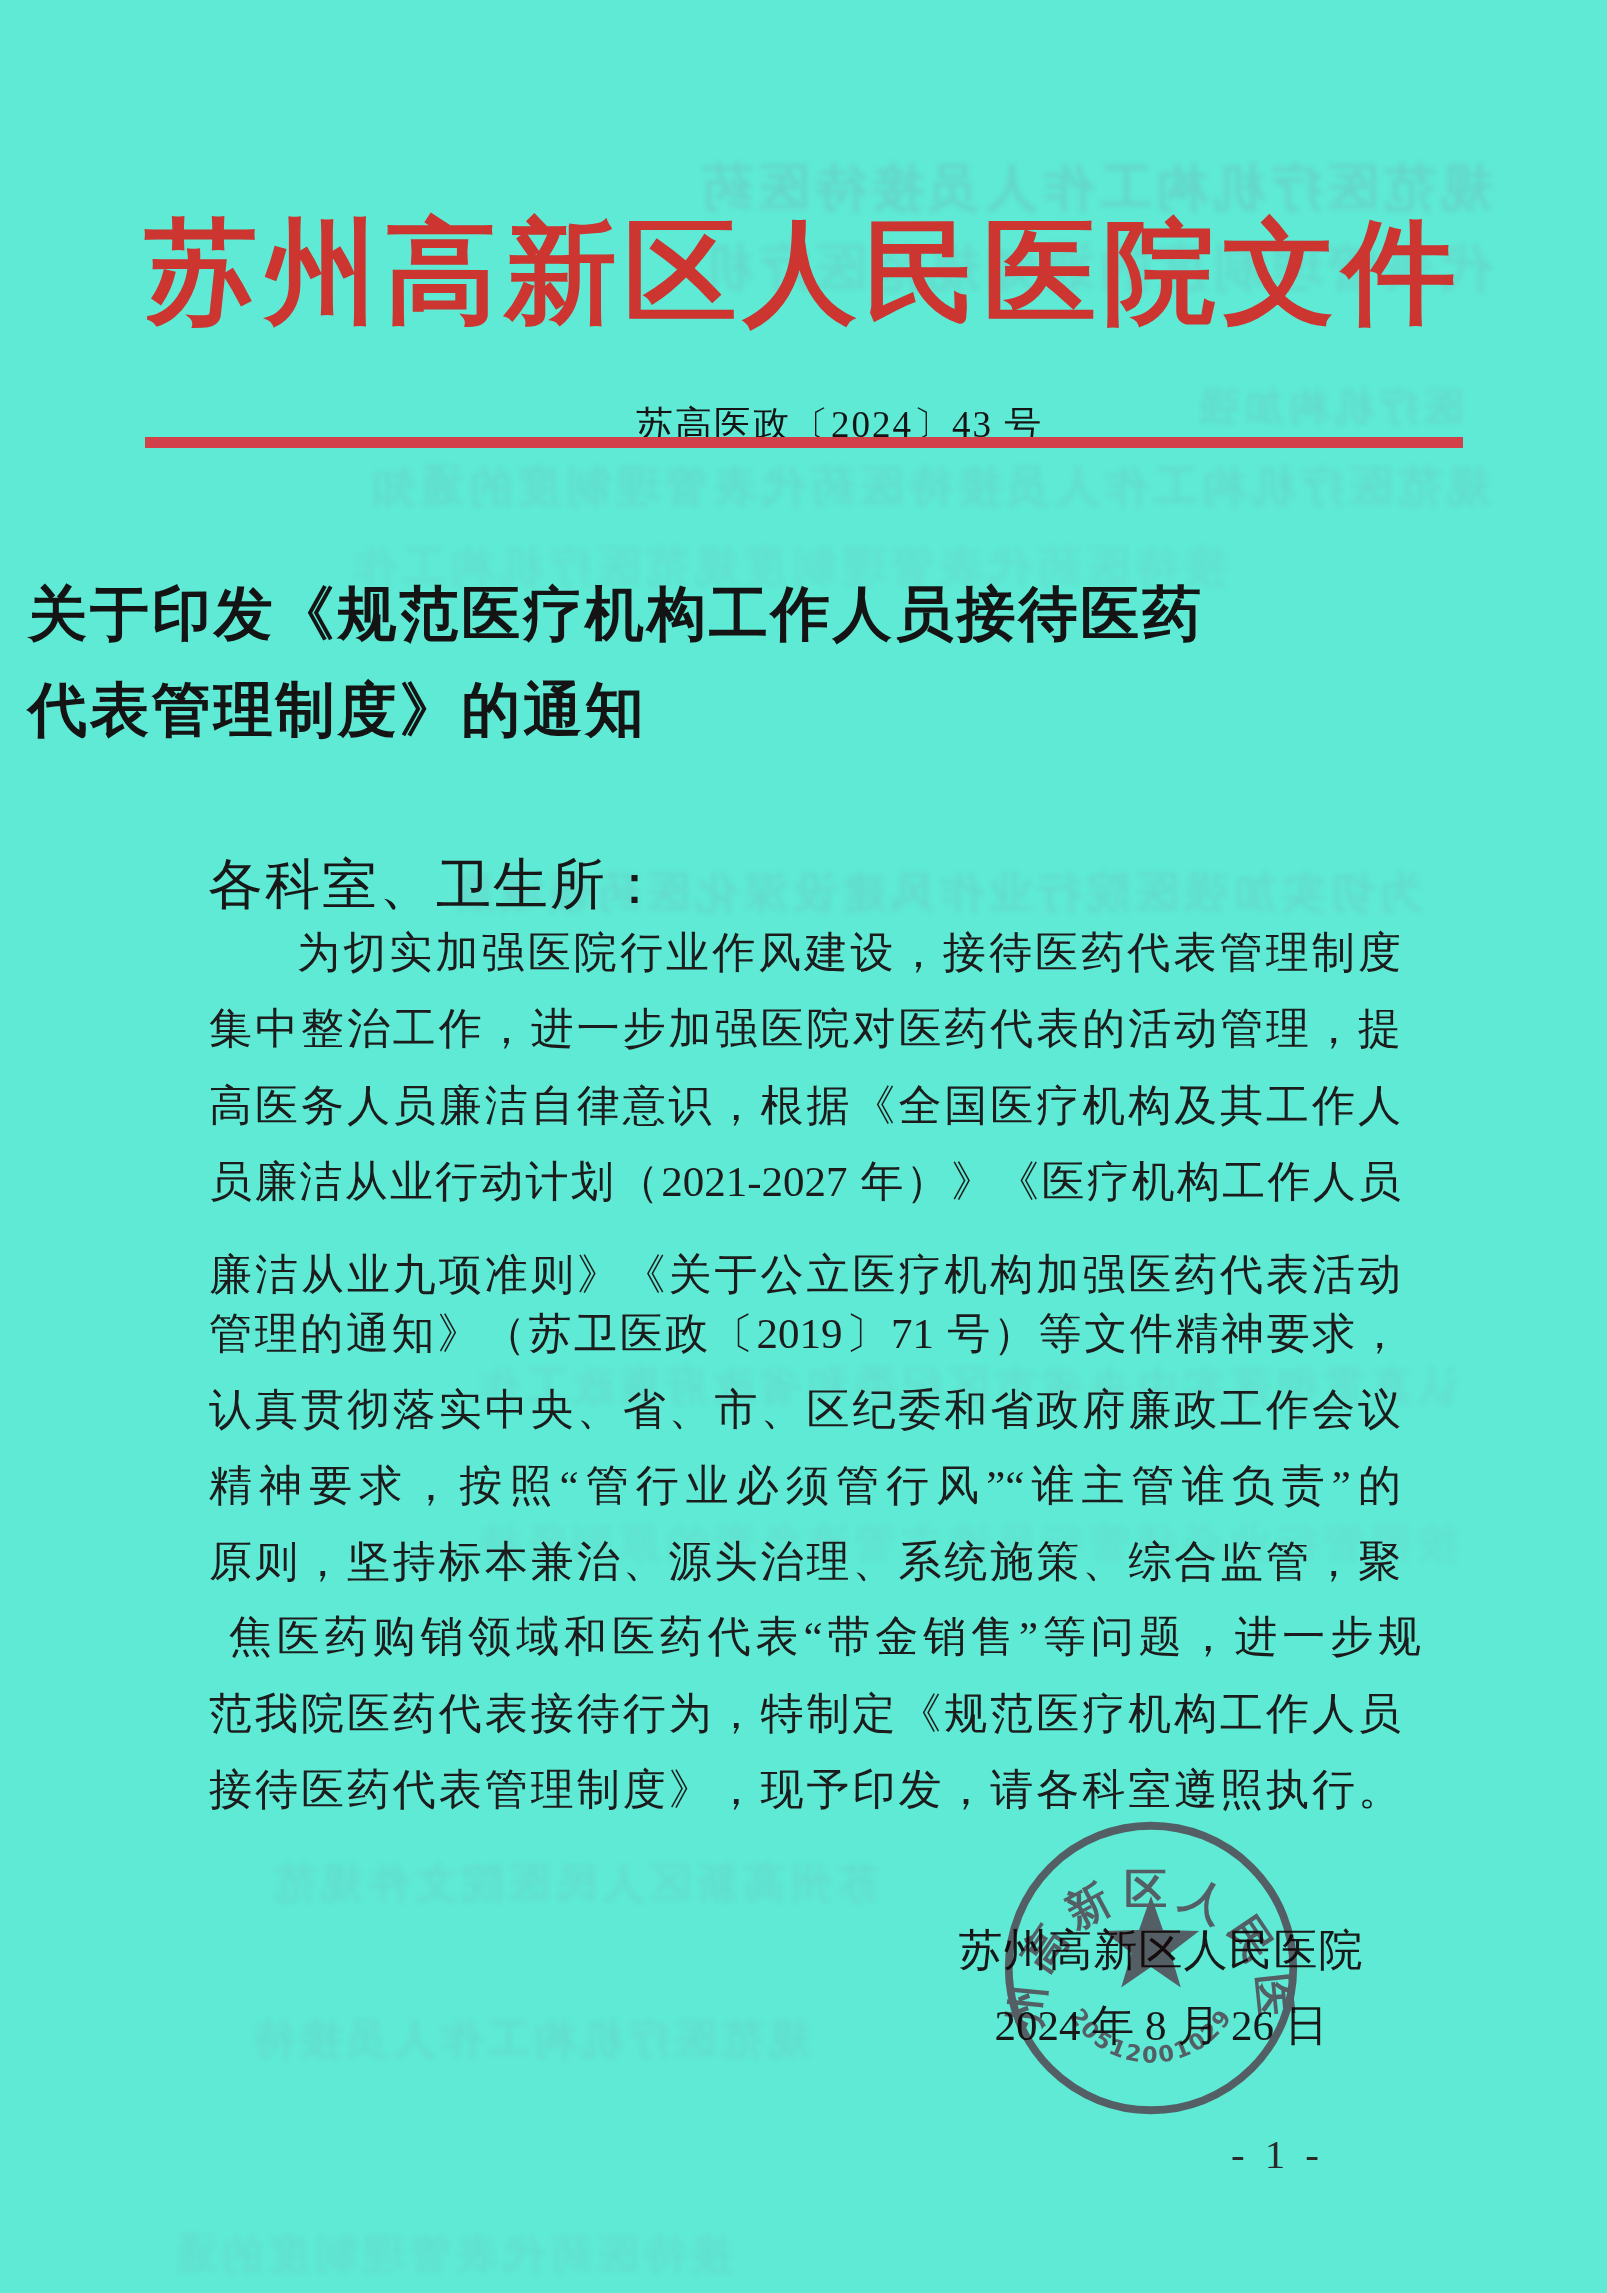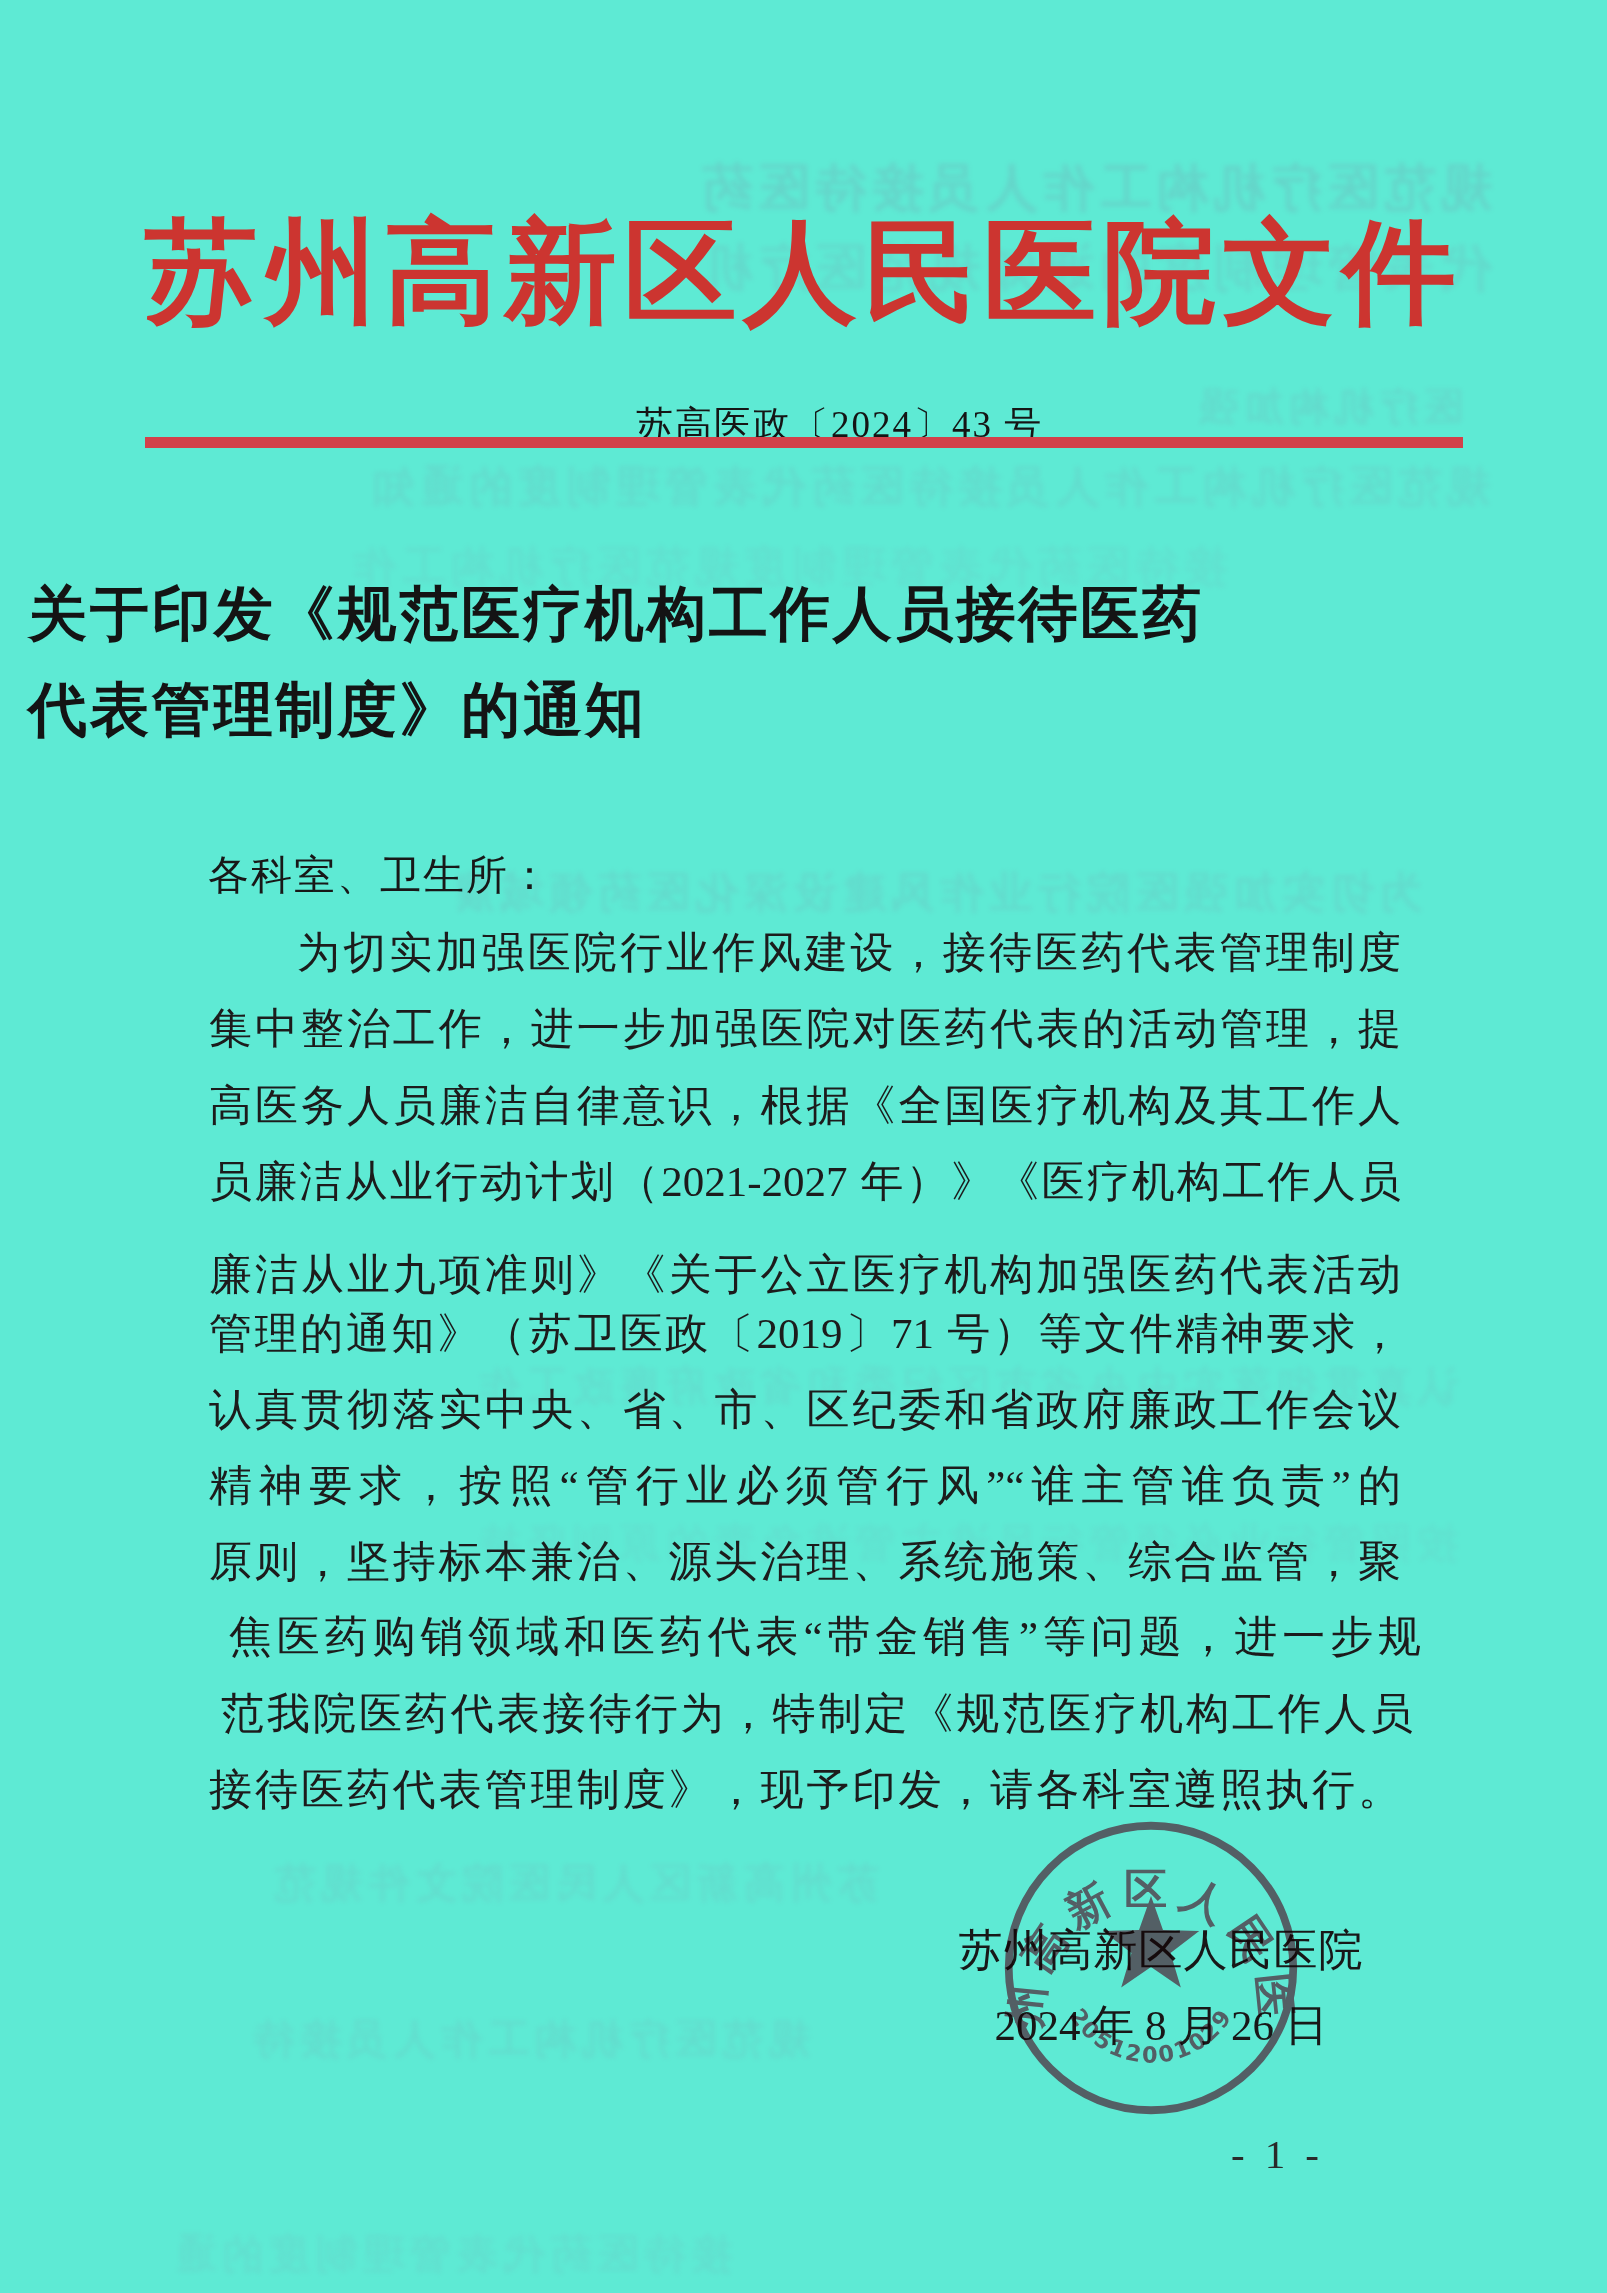--- a/index.html
+++ b/index.html
@@ -29,21 +29,21 @@
   
   .doc-title{
     position:absolute;left:0;width:100%;text-align:left;
     font-size:59px;font-weight:bold;color:#141414;letter-spacing:2.9px;white-space:nowrap;padding-left:28px;
   }
   .doc-title.l1{top:575px;}
   .doc-title.l2{top:671px;}
   
   .salutation{
     position:absolute;top:848px;left:208px;
-    font-size:41px;color:#181818;letter-spacing:2px;
+    font-size:55px;color:#181818;letter-spacing:2px;
   }
   .body-line{
     position:absolute;left:209px;width:1192px;box-sizing:border-box;
     font-size:43px;line-height:1.12;color:#1c1c1c;
     text-align:justify;text-align-last:justify;text-justify:inter-character;
   }
   .body-line.indent{padding-left:88px;}
   
   .sig-org{
     position:absolute;top:1921px;left:956px;width:410px;
@@ -98,21 +98,21 @@
   <div class="body-line indent" style="top:929px;">为切实加强医院行业作风建设，接待医药代表管理制度</div>
   <div class="body-line" style="top:1005px;">集中整治工作，进一步加强医院对医药代表的活动管理，提</div>
   <div class="body-line" style="top:1082px;">高医务人员廉洁自律意识，根据《全国医疗机构及其工作人</div>
   <div class="body-line" style="top:1158px;">员廉洁从业行动计划（2021-2027 年）》《医疗机构工作人员</div>
   <div class="body-line" style="top:1234px;margin-top:17px;">廉洁从业九项准则》《关于公立医疗机构加强医药代表活动</div>
   <div class="body-line" style="top:1310px;">管理的通知》（苏卫医政〔2019〕71 号）等文件精神要求，</div>
   <div class="body-line" style="top:1386px;">认真贯彻落实中央、省、市、区纪委和省政府廉政工作会议</div>
   <div class="body-line" style="top:1462px;">精神要求，按照“管行业必须管行风”“谁主管谁负责”的</div>
   <div class="body-line" style="top:1538px;">原则，坚持标本兼治、源头治理、系统施策、综合监管，聚</div>
   <div class="body-line" style="top:1613px;margin-left:20px;">焦医药购销领域和医药代表“带金销售”等问题，进一步规</div>
-  <div class="body-line" style="top:1690px;margin-left:12px;">范我院医药代表接待行为，特制定《规范医疗机构工作人员</div>
+  <div class="body-line" style="top:1690px;">范我院医药代表接待行为，特制定《规范医疗机构工作人员</div>
   <div class="body-line" style="top:1766px;">接待医药代表管理制度》，现予印发，请各科室遵照执行。</div>
 
   <div class="sig-org">苏州高新区人民医院</div>
   <div class="sig-date">2024 年 8 月 26 日</div>
 
   <div class="page-num">- 1 -</div>
 
   <svg class="seal" viewBox="0 0 312 312" aria-hidden="true">
     <defs>
       <path id="sealArcTop" d="M 43.5 202.4 A 112 112 0 1 1 268.5 202.4" fill="none"></path>

